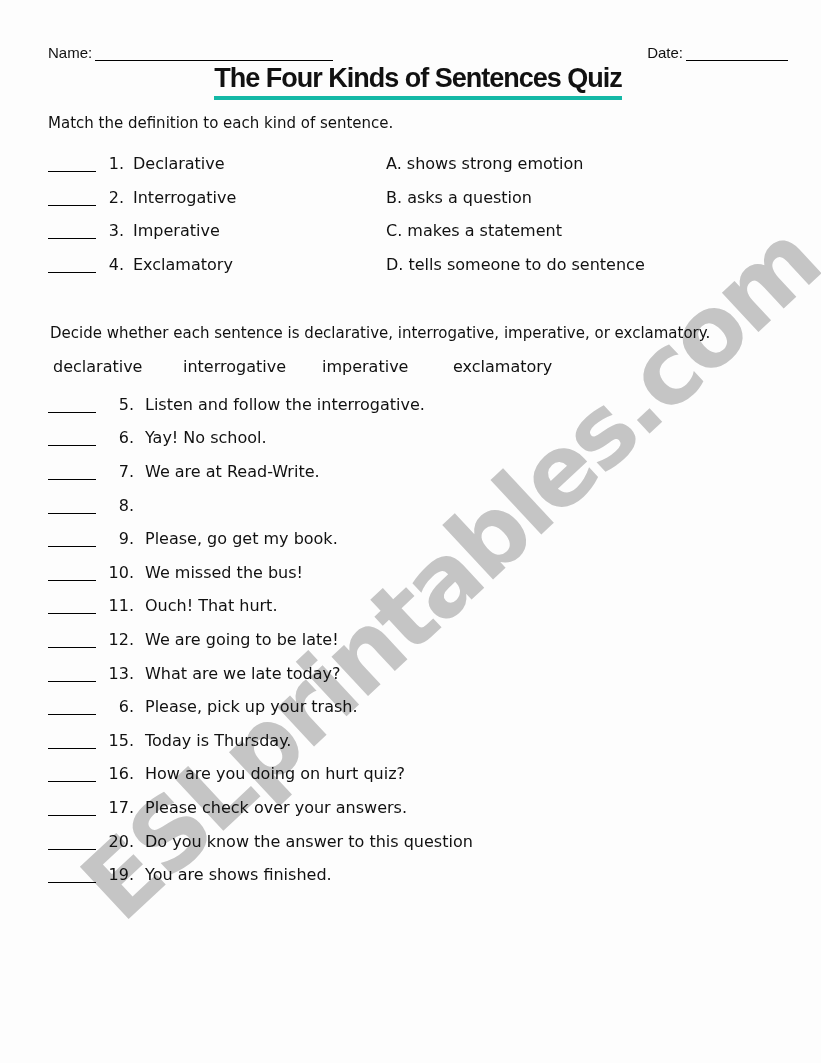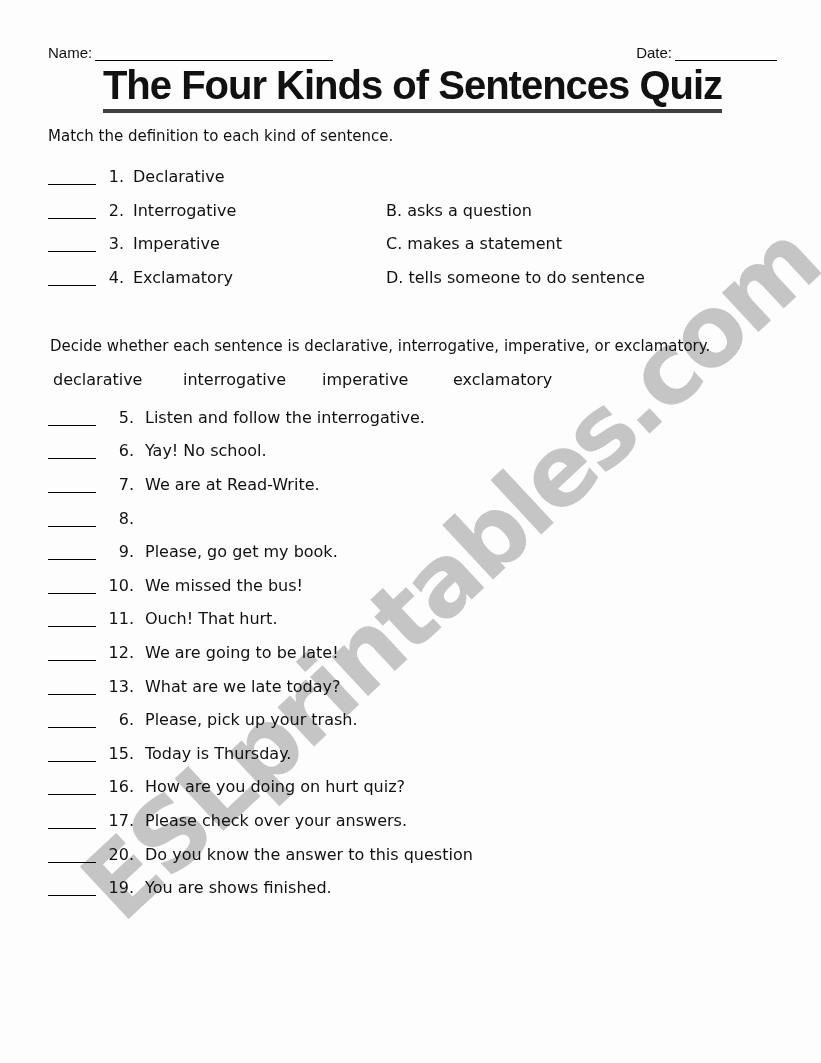--- a/index.html
+++ b/index.html
@@ -24,21 +24,21 @@
     font-weight: bold;
     font-size: 98px;
     letter-spacing: -4px;
     white-space: nowrap;
     z-index: 0;
     user-select: none;
   }
   .content {
     position: relative;
     z-index: 1;
-    padding: 44px 44px 0 48px;
+    padding: 44px 33px 0 48px;
   }
   .header-row {
     display: flex;
     justify-content: space-between;
     align-items: flex-end;
     font-family: "Liberation Sans", sans-serif;
     font-size: 15px;
   }
   .field { display: flex; align-items: flex-end; }
   .line {
@@ -47,24 +47,24 @@
     height: 13px;
     margin-left: 3px;
   }
   .name-line { width: 238px; }
   .date-line { width: 102px; }
   .title-wrap { text-align: center; margin: 4px 0 0 0; }
   .title {
     display: inline-block;
     font-family: "Liberation Sans", sans-serif;
     font-weight: bold;
-    font-size: 40px;
+    font-size: 27px;
     letter-spacing: -1px;
     line-height: 1.0;
-    border-bottom: 4px solid #404040;
+    border-bottom: 4px solid #14b8a6;
     padding-bottom: 4px;
     white-space: nowrap;
   }
   .instr {
     font-size: 15px;
     line-height: 18px;
     margin: 14px 0 0 0;
   }
   .match-list { margin-top: 22px; }
   .m-row, .s-row {
@@ -128,20 +128,21 @@
       <span class="title">The Four Kinds of Sentences Quiz</span>
     </div>
 
     <p class="instr">Match the definition to each kind of sentence.</p>
 
     <div class="match-list">
       <div class="m-row">
         <span class="blank"></span>
         <span class="m-num">1.</span>
         <span class="m-term">Declarative</span>
+        <span class="m-def">A. shows strong emotion</span>
       </div>
       <div class="m-row">
         <span class="blank"></span>
         <span class="m-num">2.</span>
         <span class="m-term">Interrogative</span>
         <span class="m-def">B. asks a question</span>
       </div>
       <div class="m-row">
         <span class="blank"></span>
         <span class="m-num">3.</span>

